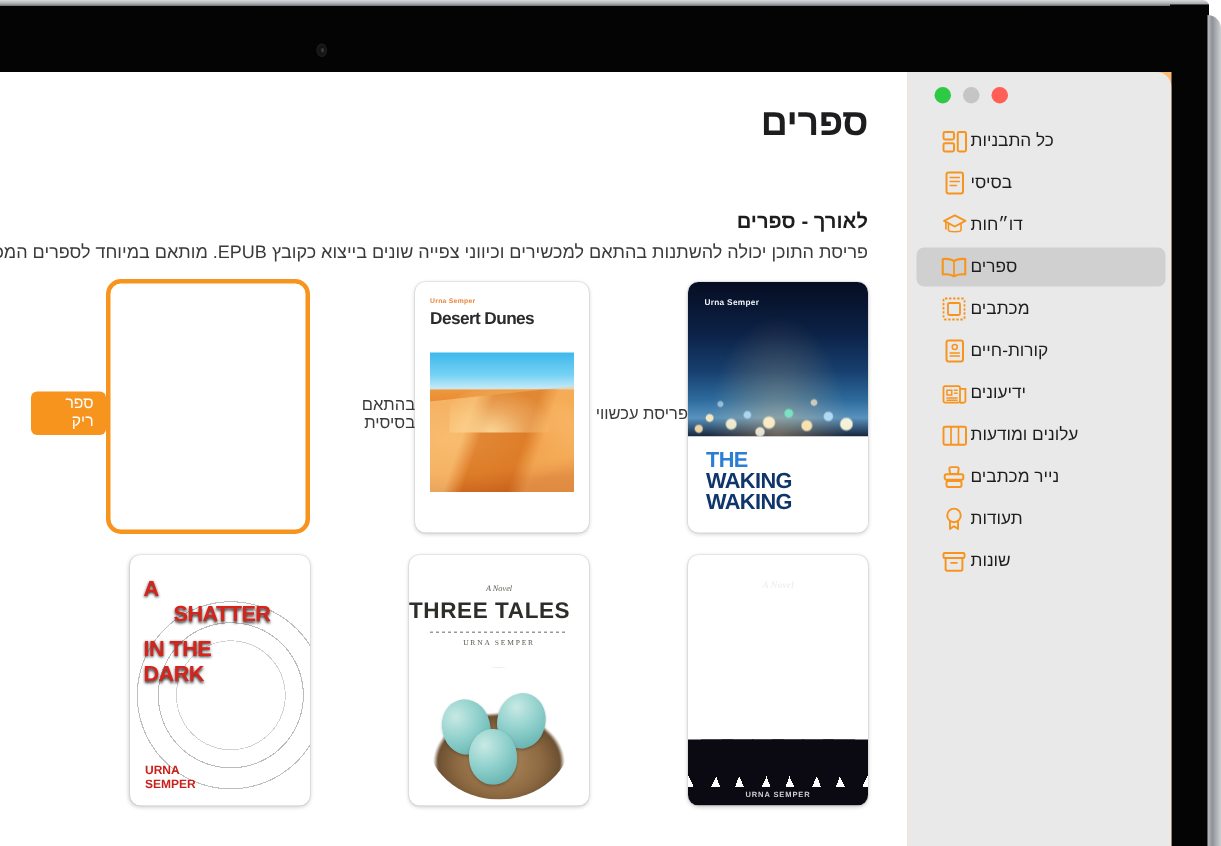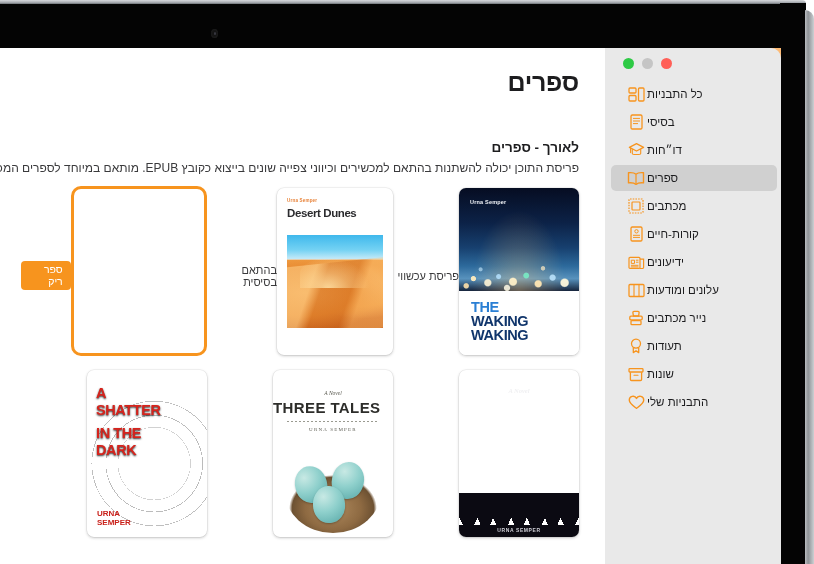--- a/index.html
+++ b/index.html
@@ -331,21 +331,21 @@
       radial-gradient(circle at 56% 56%, transparent 0 62px, rgba(100,100,100,.42) 62px 62.7px, transparent 62.7px),
       radial-gradient(circle at 56% 56%, transparent 0 36px, rgba(140,140,140,.4) 36px 36.6px, transparent 36.6px);
   }
   .cv-shatter .ttl {
     position:absolute; left:9px; color:#d6231c; font-weight:bold;
     font-size:14.5px; letter-spacing:-.4px; line-height:14.5px;
     direction:ltr; z-index:4;
     text-shadow:0 1px 2px rgba(0,0,0,.85);
   }
   .cv-shatter .s1 { top:16px; }
-  .cv-shatter .s2 { top:33px; }
+  .cv-shatter .s2 { top:33px;margin-left:20px; }
   .cv-shatter .s3 { top:56px; }
   .cv-shatter .s4 { top:73px; }
   .cv-shatter .byl {
     position:absolute; left:10px; bottom:10px;
     color:#c9201a; font-size:8px; font-weight:bold; line-height:9px;
     direction:ltr; z-index:4;
   }
 
   
   #sidebar {
@@ -605,25 +605,17 @@
           <span class="ico">
             <svg width="16" height="15" viewBox="0 0 16 15" fill="none" stroke="#F7941E" stroke-width="1.3" stroke-linejoin="round">
               <rect x="1" y="1.6" width="14" height="3.4" rx=".8"></rect>
               <path d="M2.4 5.2v7.2c0 .6.5 1.1 1.1 1.1h9c.6 0 1.1-.5 1.1-1.1V5.2"></path>
               <path d="M6 8.2h4" stroke-linecap="round" stroke-width="1.1"></path>
             </svg>
           </span>
           <span class="lbl">שונות</span>
         </div>
 
-        <div class="nav-item">
-          <span class="ico">
-            <svg width="17" height="15" viewBox="0 0 17 15" fill="none" stroke="#F7941E" stroke-width="1.4" stroke-linejoin="round">
-              <path d="M8.5 13.4C4.6 10.5 1.3 8.3 1.3 5.3A3.8 3.8 0 0 1 8.5 3.4 3.8 3.8 0 0 1 15.7 5.3c0 3-3.3 5.2-7.2 8.1z"></path>
-            </svg>
-          </span>
-          <span class="lbl">התבניות שלי</span>
-        </div>
 
       </div>
     </div>
   </div>
 </div>
 
 </body></html>

